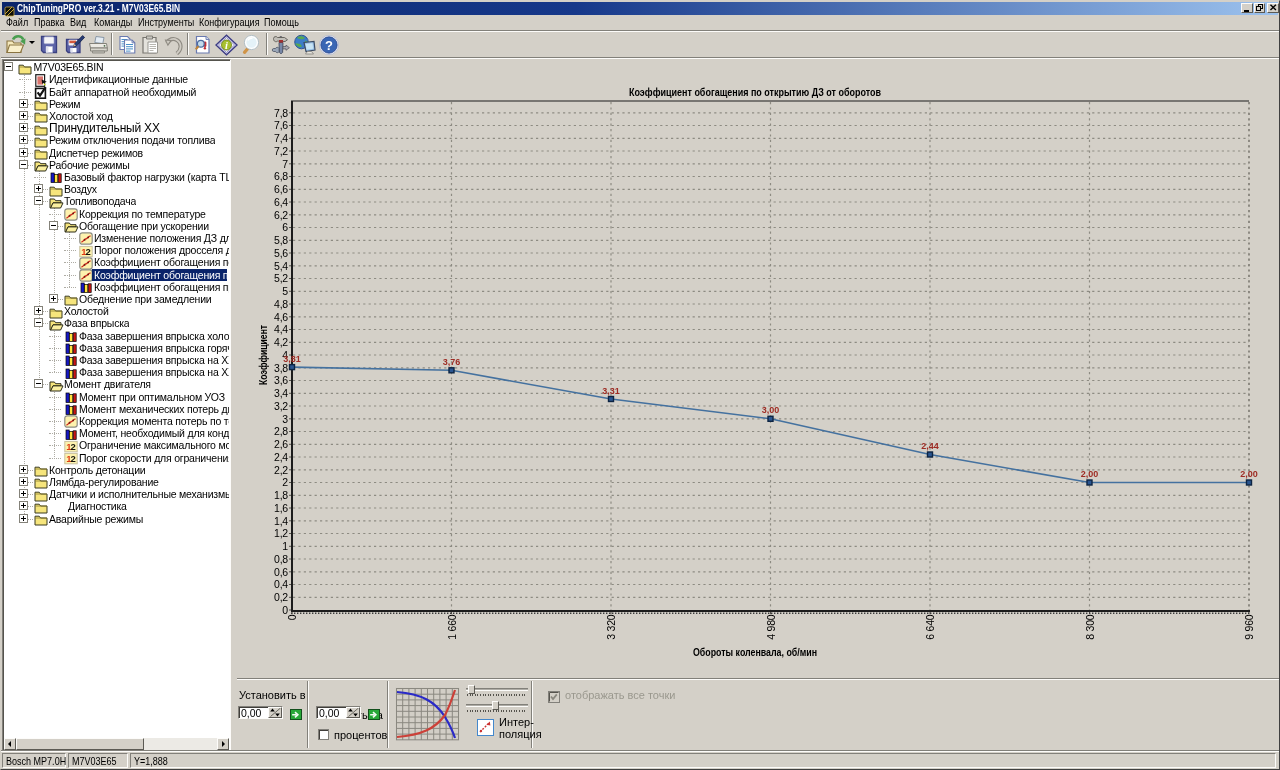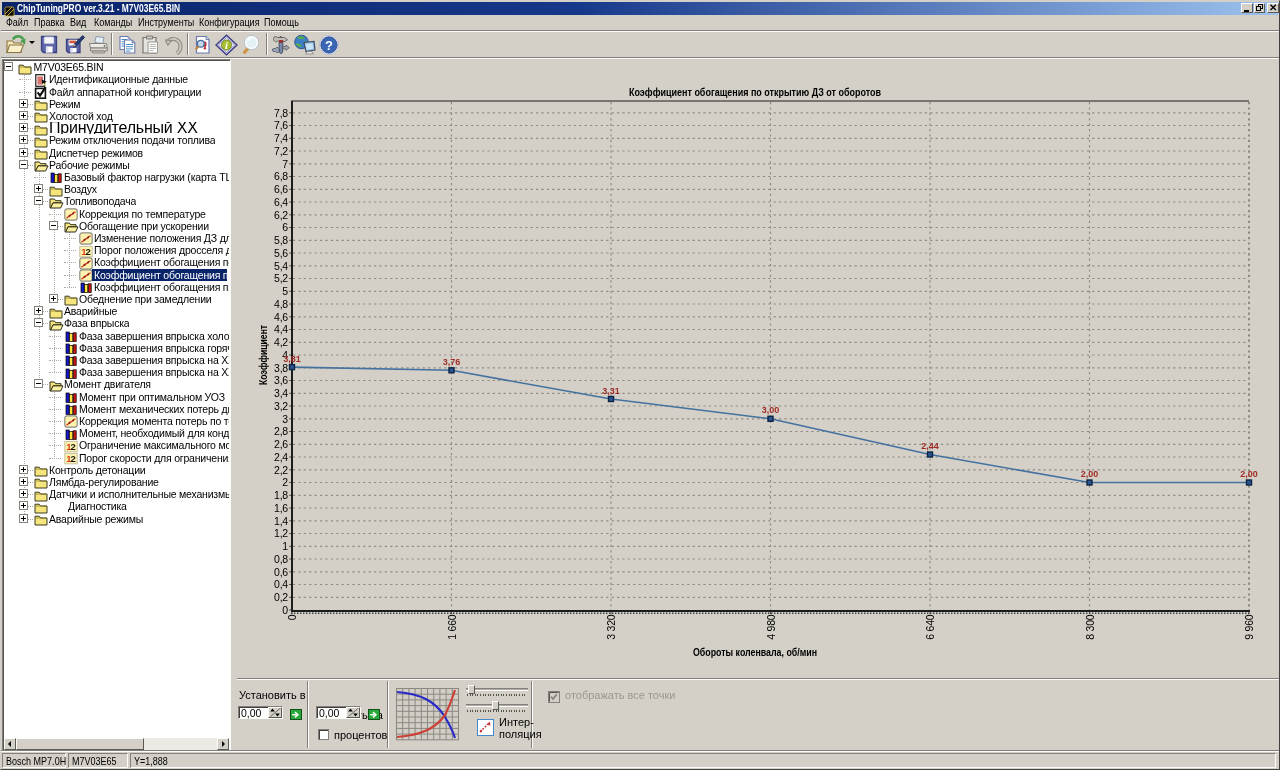--- a/index.html
+++ b/index.html
@@ -137,21 +137,21 @@
       <rect x="3.4" y="2.4" width="5.6" height="8.2" fill="#d9736c"></rect>
       <path d="M7.6 5.6 l5.2 2.2 -4.6 2 z" fill="#111"></path>
       <path d="M9.6 9.2 l2.4 1 -1.8 1.6 z" fill="#cddd1e"></path>
     </svg></div>
 <div style="position:absolute;left:49.0px;top:73.3px;height:12px;line-height:12px;max-width:180px;overflow:hidden;white-space:nowrap;font-size:10.5px;letter-spacing:-0.2px;text-align:right;">Идентификационные данные</div>
 <div style="position:absolute;left:19.0px;top:91.5px;width:12px;height:0;border-top:1px dotted #aeaca4;"></div>
 <div style="position:absolute;left:33.5px;top:85.0px;width:15px;height:13px;"><svg width="14" height="13" viewBox="0 0 14 13">
       <rect x="1.6" y="2.4" width="9.8" height="9.8" fill="#fff" stroke="#111" stroke-width="1.6"></rect>
       <path d="M3.6 6.4 L6 9.6 L11.6 1.2" fill="none" stroke="#111" stroke-width="2.2"></path>
     </svg></div>
-<div style="position:absolute;left:49.0px;top:85.5px;height:12px;line-height:12px;max-width:180px;overflow:hidden;white-space:nowrap;font-size:10.5px;letter-spacing:-0.2px;">Файл аппаратной конфигурации</div>
+<div style="position:absolute;left:49.0px;top:85.5px;height:12px;line-height:12px;max-width:180px;overflow:hidden;white-space:nowrap;font-size:10.5px;letter-spacing:-0.2px;">Байт аппаратной необходимый</div>
 <div style="position:absolute;left:28.0px;top:103.7px;width:5px;height:0;border-top:1px dotted #aeaca4;"></div>
 <div style="position:absolute;left:19.0px;top:98.7px;width:9px;height:9px;box-sizing:border-box;background:#fff;border:1px solid #848279;"></div>
 <div style="position:absolute;left:21.0px;top:102.7px;width:5px;height:1px;background:#000;"></div>
 <div style="position:absolute;left:23.0px;top:100.7px;width:1px;height:5px;background:#000;"></div>
 <div style="position:absolute;left:33.5px;top:97.2px;width:15px;height:13px;"><svg width="14" height="13" viewBox="0 0 14 13">
       <path d="M1 3.2 h4.2 l1.4 1.8 H13 v7 H1 z" fill="#f6e57c" stroke="#3a3a20" stroke-width="1"></path>
       <path d="M1 5 H13" stroke="#8a7f30" stroke-width="0.8"></path>
     </svg></div>
 <div style="position:absolute;left:49.0px;top:97.7px;height:12px;line-height:12px;max-width:180px;overflow:hidden;white-space:nowrap;font-size:10.5px;letter-spacing:-0.2px;">Режим</div>
 <div style="position:absolute;left:28.0px;top:115.9px;width:5px;height:0;border-top:1px dotted #aeaca4;"></div>
@@ -164,21 +164,21 @@
     </svg></div>
 <div style="position:absolute;left:49.0px;top:109.9px;height:12px;line-height:12px;max-width:180px;overflow:hidden;white-space:nowrap;font-size:10.5px;letter-spacing:-0.2px;">Холостой ход</div>
 <div style="position:absolute;left:28.0px;top:128.1px;width:5px;height:0;border-top:1px dotted #aeaca4;"></div>
 <div style="position:absolute;left:19.0px;top:123.1px;width:9px;height:9px;box-sizing:border-box;background:#fff;border:1px solid #848279;"></div>
 <div style="position:absolute;left:21.0px;top:127.1px;width:5px;height:1px;background:#000;"></div>
 <div style="position:absolute;left:23.0px;top:125.1px;width:1px;height:5px;background:#000;"></div>
 <div style="position:absolute;left:33.5px;top:121.6px;width:15px;height:13px;"><svg width="14" height="13" viewBox="0 0 14 13">
       <path d="M1 3.2 h4.2 l1.4 1.8 H13 v7 H1 z" fill="#f6e57c" stroke="#3a3a20" stroke-width="1"></path>
       <path d="M1 5 H13" stroke="#8a7f30" stroke-width="0.8"></path>
     </svg></div>
-<div style="position:absolute;left:49.0px;top:122.1px;height:12px;line-height:12px;max-width:180px;overflow:hidden;white-space:nowrap;font-size:16px;letter-spacing:-0.2px;">Принудительный ХХ</div>
+<div style="position:absolute;left:49.0px;top:122.1px;height:12px;line-height:12px;max-width:180px;overflow:hidden;white-space:nowrap;font-size:12px;letter-spacing:-0.2px;">Принудительный ХХ</div>
 <div style="position:absolute;left:28.0px;top:140.3px;width:5px;height:0;border-top:1px dotted #aeaca4;"></div>
 <div style="position:absolute;left:19.0px;top:135.3px;width:9px;height:9px;box-sizing:border-box;background:#fff;border:1px solid #848279;"></div>
 <div style="position:absolute;left:21.0px;top:139.3px;width:5px;height:1px;background:#000;"></div>
 <div style="position:absolute;left:23.0px;top:137.3px;width:1px;height:5px;background:#000;"></div>
 <div style="position:absolute;left:33.5px;top:133.8px;width:15px;height:13px;"><svg width="14" height="13" viewBox="0 0 14 13">
       <path d="M1 3.2 h4.2 l1.4 1.8 H13 v7 H1 z" fill="#f6e57c" stroke="#3a3a20" stroke-width="1"></path>
       <path d="M1 5 H13" stroke="#8a7f30" stroke-width="0.8"></path>
     </svg></div>
 <div style="position:absolute;left:49.0px;top:134.3px;height:12px;line-height:12px;max-width:180px;overflow:hidden;white-space:nowrap;font-size:10.5px;letter-spacing:-0.2px;">Режим отключения подачи топлива</div>
 <div style="position:absolute;left:28.0px;top:152.5px;width:5px;height:0;border-top:1px dotted #aeaca4;"></div>
@@ -286,21 +286,21 @@
     </svg></div>
 <div style="position:absolute;left:79.0px;top:292.9px;height:12px;line-height:12px;max-width:150px;overflow:hidden;white-space:nowrap;font-size:10.5px;letter-spacing:-0.2px;">Обеднение при замедлении</div>
 <div style="position:absolute;left:43.0px;top:311.1px;width:5px;height:0;border-top:1px dotted #aeaca4;"></div>
 <div style="position:absolute;left:34.0px;top:306.1px;width:9px;height:9px;box-sizing:border-box;background:#fff;border:1px solid #848279;"></div>
 <div style="position:absolute;left:36.0px;top:310.1px;width:5px;height:1px;background:#000;"></div>
 <div style="position:absolute;left:38.0px;top:308.1px;width:1px;height:5px;background:#000;"></div>
 <div style="position:absolute;left:48.5px;top:304.6px;width:15px;height:13px;"><svg width="14" height="13" viewBox="0 0 14 13">
       <path d="M1 3.2 h4.2 l1.4 1.8 H13 v7 H1 z" fill="#f6e57c" stroke="#3a3a20" stroke-width="1"></path>
       <path d="M1 5 H13" stroke="#8a7f30" stroke-width="0.8"></path>
     </svg></div>
-<div style="position:absolute;left:64.0px;top:305.1px;height:12px;line-height:12px;max-width:165px;overflow:hidden;white-space:nowrap;font-size:10.5px;letter-spacing:-0.2px;">Аварийные</div>
+<div style="position:absolute;left:64.0px;top:305.1px;height:12px;line-height:12px;max-width:165px;overflow:hidden;white-space:nowrap;font-size:10.5px;letter-spacing:-0.2px;">Холостой</div>
 <div style="position:absolute;left:43.0px;top:323.3px;width:5px;height:0;border-top:1px dotted #aeaca4;"></div>
 <div style="position:absolute;left:34.0px;top:318.3px;width:9px;height:9px;box-sizing:border-box;background:#fff;border:1px solid #848279;"></div>
 <div style="position:absolute;left:36.0px;top:322.3px;width:5px;height:1px;background:#000;"></div>
 <div style="position:absolute;left:48.5px;top:316.8px;width:15px;height:13px;"><svg width="15" height="13" viewBox="0 0 15 13">
       <path d="M1 3 h4.4 l1.2 1.7 H12 v2.2 H4 l-2 5 H1 z" fill="#f6e57c" stroke="#2c2c18" stroke-width="1"></path>
       <path d="M4 6.9 h10 l-2.4 5.1 H1.6 z" fill="#fbf0a0" stroke="#2c2c18" stroke-width="1"></path>
     </svg></div>
 <div style="position:absolute;left:64.0px;top:317.3px;height:12px;line-height:12px;max-width:165px;overflow:hidden;white-space:nowrap;font-size:10.5px;letter-spacing:-0.2px;">Фаза впрыска</div>
 <div style="position:absolute;left:49.0px;top:335.5px;width:12px;height:0;border-top:1px dotted #aeaca4;"></div>
 <div style="position:absolute;left:63.5px;top:329.0px;width:15px;height:13px;"><svg width="14" height="13" viewBox="0 0 14 13">

